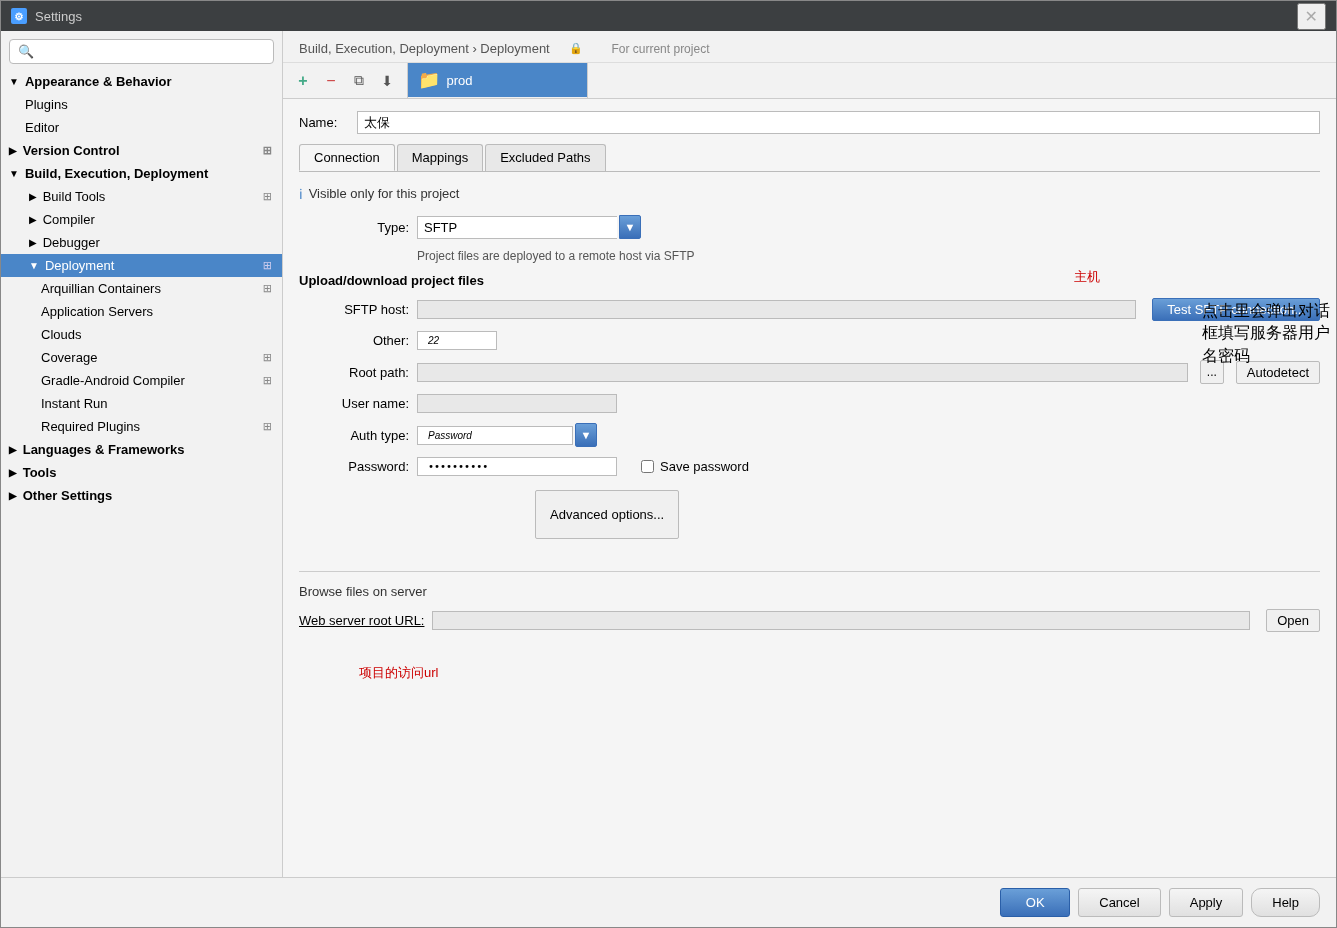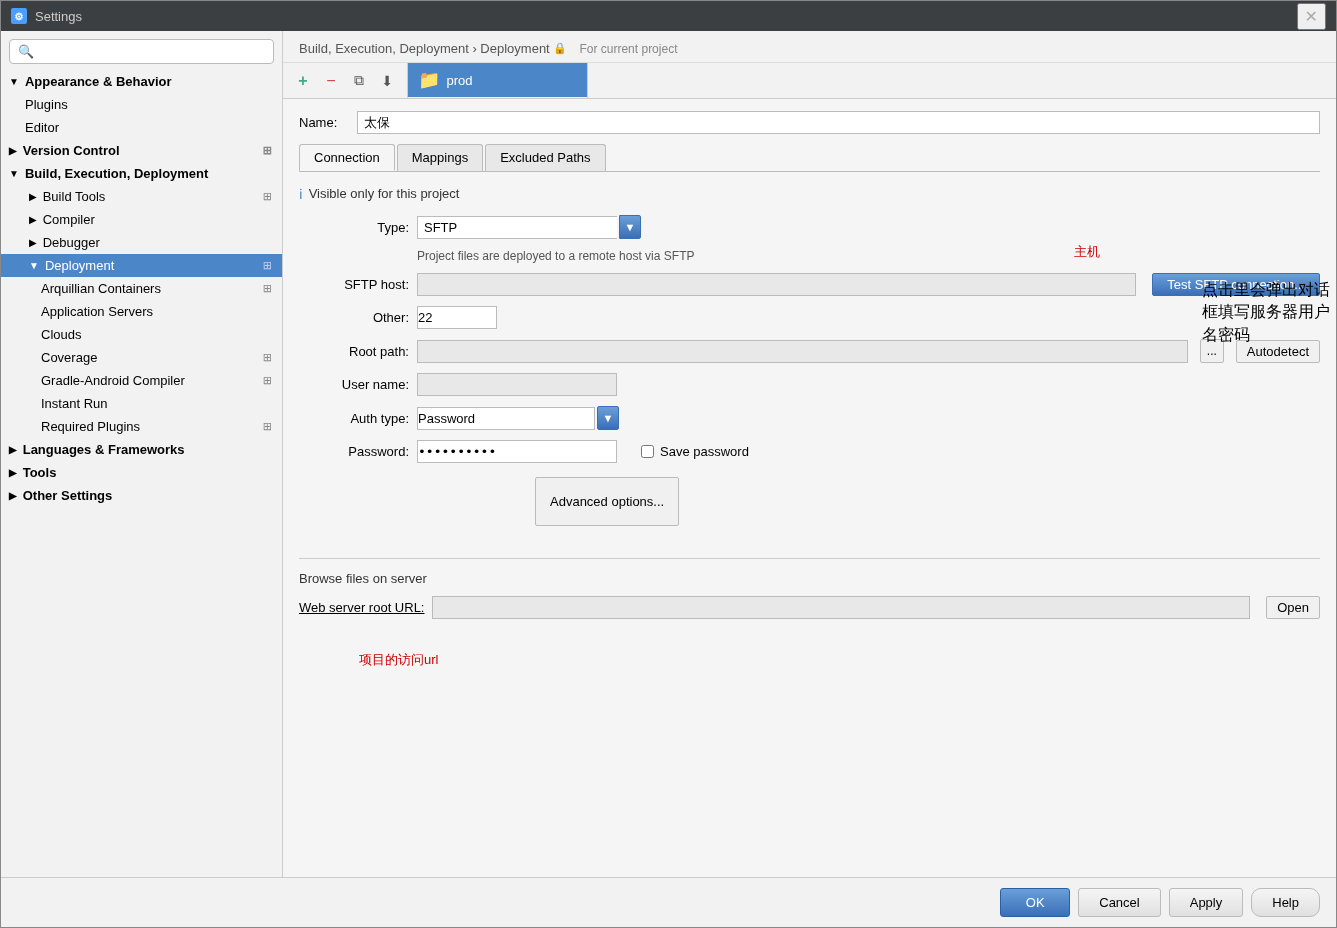--- a/index.html
+++ b/index.html
@@ -66,21 +66,21 @@
     .right-panel { flex: 1; display: flex; flex-direction: column; overflow: hidden; background: #f2f2f2; }
 
     .breadcrumb {
       background: #f2f2f2;
       padding: 10px 16px 6px 16px;
       font-size: 13px;
       color: #555;
       border-bottom: 1px solid #ddd;
       display: flex;
       align-items: center;
-      gap: 4px;
+      gap: 20px;
       flex-shrink: 0;
     }
     .breadcrumb-project { color: #888; font-size: 12px; margin-left: 8px; }
     .breadcrumb-project-icon { color: #888; font-size: 11px; }
 
     
     .toolbar-row {
       display: flex;
       align-items: stretch;
       flex-shrink: 0;
@@ -184,24 +184,25 @@
       gap: 8px;
     }
     .field-label {
       min-width: 110px;
       font-size: 13px;
       text-align: right;
     }
     .field-label.underline { text-decoration: underline; cursor: pointer; }
     .field-input {
       flex: 1;
-      padding: 3px 0;
+      padding: 3px 10px;
       border: 1px solid #bbb;
       background: #fff;
-      font-size: 13px;
+      font-size: 10px;
+      font-style: italic;
     }
     .field-input.short { flex: none; width: 80px; }
     .field-input.greyed { background: #f0f0f0; color: #aaa; }
 
     .field-select-wrap {
       display: flex; align-items: center; gap: 2px;
     }
     .field-select {
       padding: 3px 6px;
       border: 1px solid #bbb;
@@ -467,20 +468,21 @@
                 <option>FTP</option>
                 <option>Local/Mounted Folder</option>
               </select>
 
             <div style="width: 22px; height: 24px; background: linear-gradient(rgb(106, 159, 216), rgb(58, 111, 184)); border: 1px solid rgb(58, 111, 184); border-radius: 0px 2px 2px 0px; cursor: pointer; display: flex; align-items: center; justify-content: center; color: rgb(255, 255, 255); font-size: 11px;">▼</div>
               </div>
           </div>
 
           <div class="sftp-hint">Project files are deployed to a remote host via SFTP</div>
 
+          <div class="section-header" style="margin-bottom:10px;">Upload/download project files</div>
 
           <div class="field-row" style="position:relative;">
             <span class="field-label">SFTP host:</span>
             <input type="text" class="field-input greyed" value="" style="background: rgb(232, 232, 232); color: rgb(170, 170, 170);">
             <button class="field-btn-blue" style="margin-left:8px; white-space:nowrap;">Test SFTP connection...</button>
 
             <div style="position:absolute; top:-30px; right:220px; color:#cc0000; font-size:13px; pointer-events:none;">
               <span>主机</span>
             </div>
           </div>

